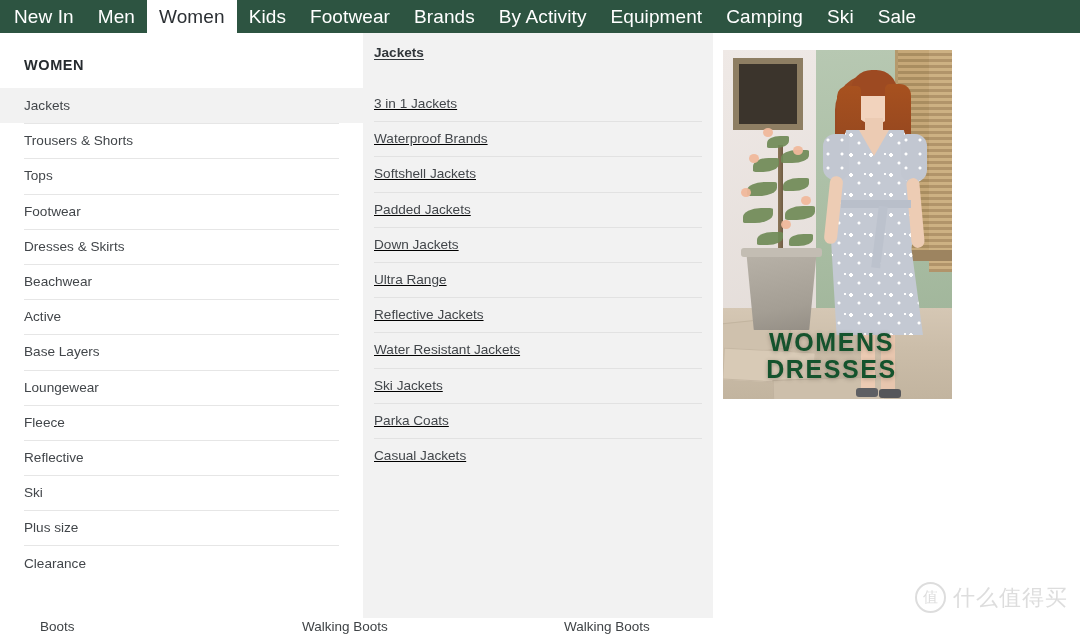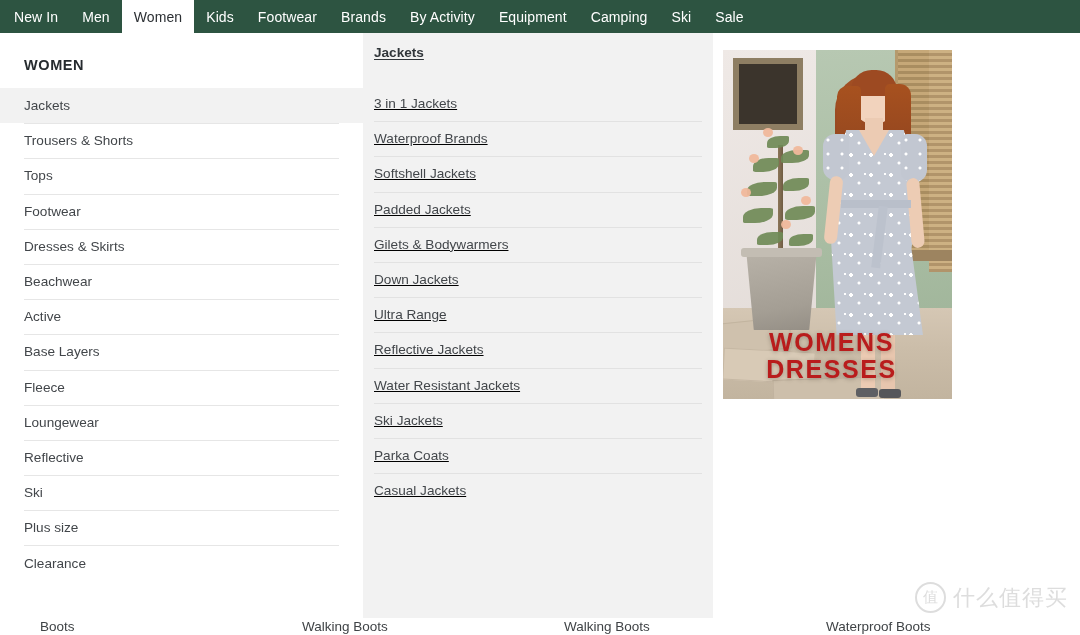--- a/index.html
+++ b/index.html
@@ -49,21 +49,21 @@
     width: 1080px; height: 33px;
     background: #2d5441;
     display: flex;
     align-items: stretch;
     z-index: 20;
   }
   .nav-item {
     display: flex;
     align-items: center;
     padding: 0 12px;
-    font-size: 14px;
+    font-size: 19px;
     color: #ffffff;
     letter-spacing: .1px;
     cursor: pointer;
     white-space: nowrap;
     user-select: none;
   }
   .nav-item.first { padding-left: 14px; }
   .nav-item.active {
     background: #ffffff;
     color: #2b2f33;
@@ -221,21 +221,21 @@
   .belt  { position:absolute; left:118px; top:150px; width:70px; height:8px; background:#b9bfca; }
   .belt-tie { position:absolute; left:152px; top:156px; width:9px; height:62px; background:#bcc2cd; transform:rotate(7deg); }
   .leg-l { position:absolute; left:138px; top:276px; width:14px; height:66px; background:#eccbb3; }
   .leg-r { position:absolute; left:158px; top:278px; width:14px; height:64px; background:#e8c6ae; }
   .shoe-l { position:absolute; left:133px; top:338px; width:22px; height:9px; background:#5e5f63; border-radius:3px; }
   .shoe-r { position:absolute; left:156px; top:339px; width:22px; height:9px; background:#55565a; border-radius:3px; }
   .promo-caption {
     position: absolute;
     left: 0; right: 12px; bottom: 16px;
     text-align: center;
-    color: #b91c1c;
+    color: #14532d;
     font-size: 25px;
     font-weight: bold;
     letter-spacing: 1.6px;
     line-height: 27px;
     text-shadow: 0 1px 4px rgba(60,50,40,.35);
   }
 
   
   .watermark {
     position: absolute;
@@ -265,21 +265,20 @@
 <body>
 
 <div id="stage">
 
   <div class="bg-layer">
     <div class="bg-hr"></div>
     <div class="bg-row">
       <div class="bg-cell">Boots</div>
       <div class="bg-cell">Walking Boots</div>
       <div class="bg-cell">Walking Boots</div>
-      <div class="bg-cell">Waterproof Boots</div>
     </div>
   </div>
 
   <nav class="topnav">
     <div class="nav-item first">New In</div>
     <div class="nav-item">Men</div>
     <div class="nav-item active">Women</div>
     <div class="nav-item">Kids</div>
     <div class="nav-item">Footwear</div>
     <div class="nav-item">Brands</div>
@@ -297,37 +296,36 @@
       <div class="mm-title">WOMEN</div>
       <div class="cat-list">
         <div class="cat-item selected">Jackets</div>
         <div class="cat-item">Trousers &amp; Shorts</div>
         <div class="cat-item">Tops</div>
         <div class="cat-item">Footwear</div>
         <div class="cat-item">Dresses &amp; Skirts</div>
         <div class="cat-item">Beachwear</div>
         <div class="cat-item">Active</div>
         <div class="cat-item">Base Layers</div>
+        <div class="cat-item">Loungewear</div>
         <div class="cat-item">Fleece</div>
-        <div class="cat-item">Loungewear</div>
         <div class="cat-item">Reflective</div>
         <div class="cat-item">Ski</div>
         <div class="cat-item">Plus size</div>
         <div class="cat-item">Clearance</div>
       </div>
     </div>
 
     <div class="col-mid">
       <div class="sub-head">Jackets</div>
       <div class="sub-list">
         <div class="sub-item">3 in 1 Jackets</div>
         <div class="sub-item">Waterproof Brands</div>
         <div class="sub-item">Softshell Jackets</div>
         <div class="sub-item">Padded Jackets</div>
-        <div class="sub-item">Gilets &amp; Bodywarmers</div>
         <div class="sub-item">Down Jackets</div>
         <div class="sub-item">Ultra Range</div>
         <div class="sub-item">Reflective Jackets</div>
         <div class="sub-item">Water Resistant Jackets</div>
         <div class="sub-item">Ski Jackets</div>
         <div class="sub-item">Parka Coats</div>
         <div class="sub-item">Casual Jackets</div>
       </div>
     </div>
 

